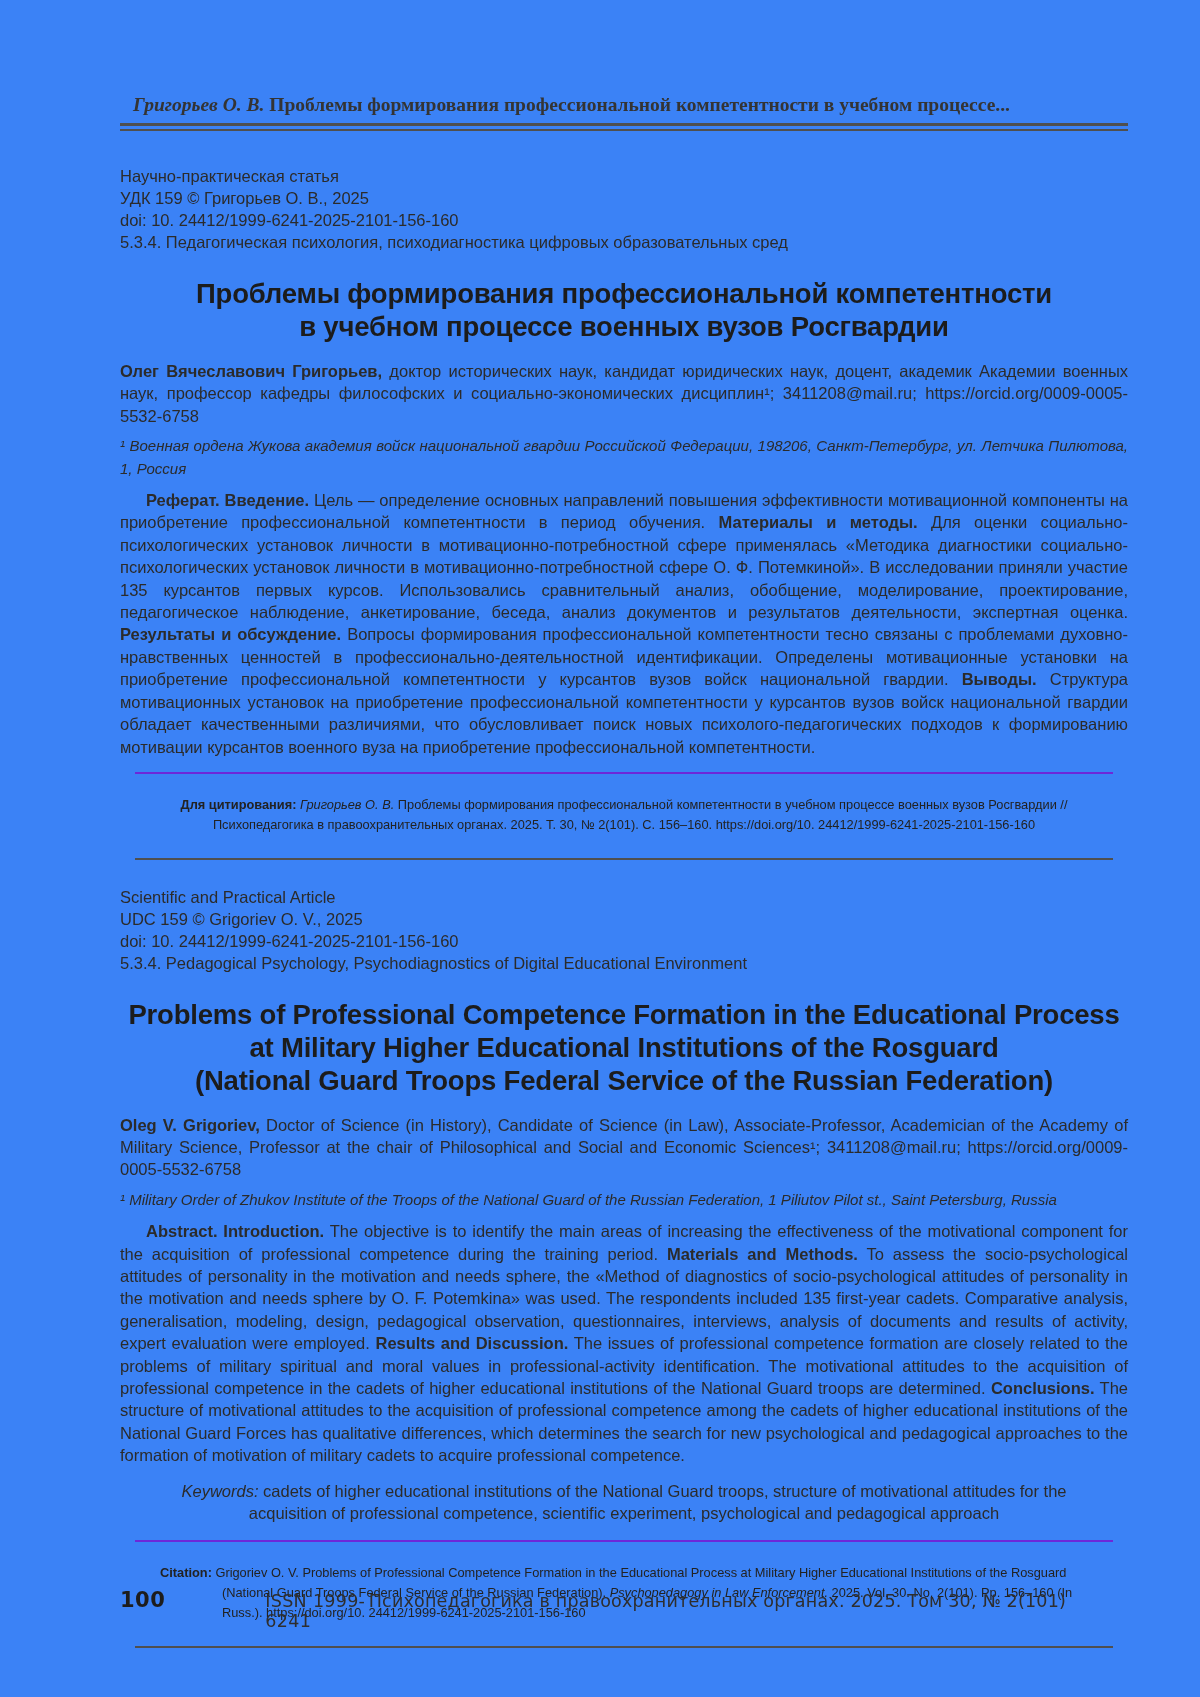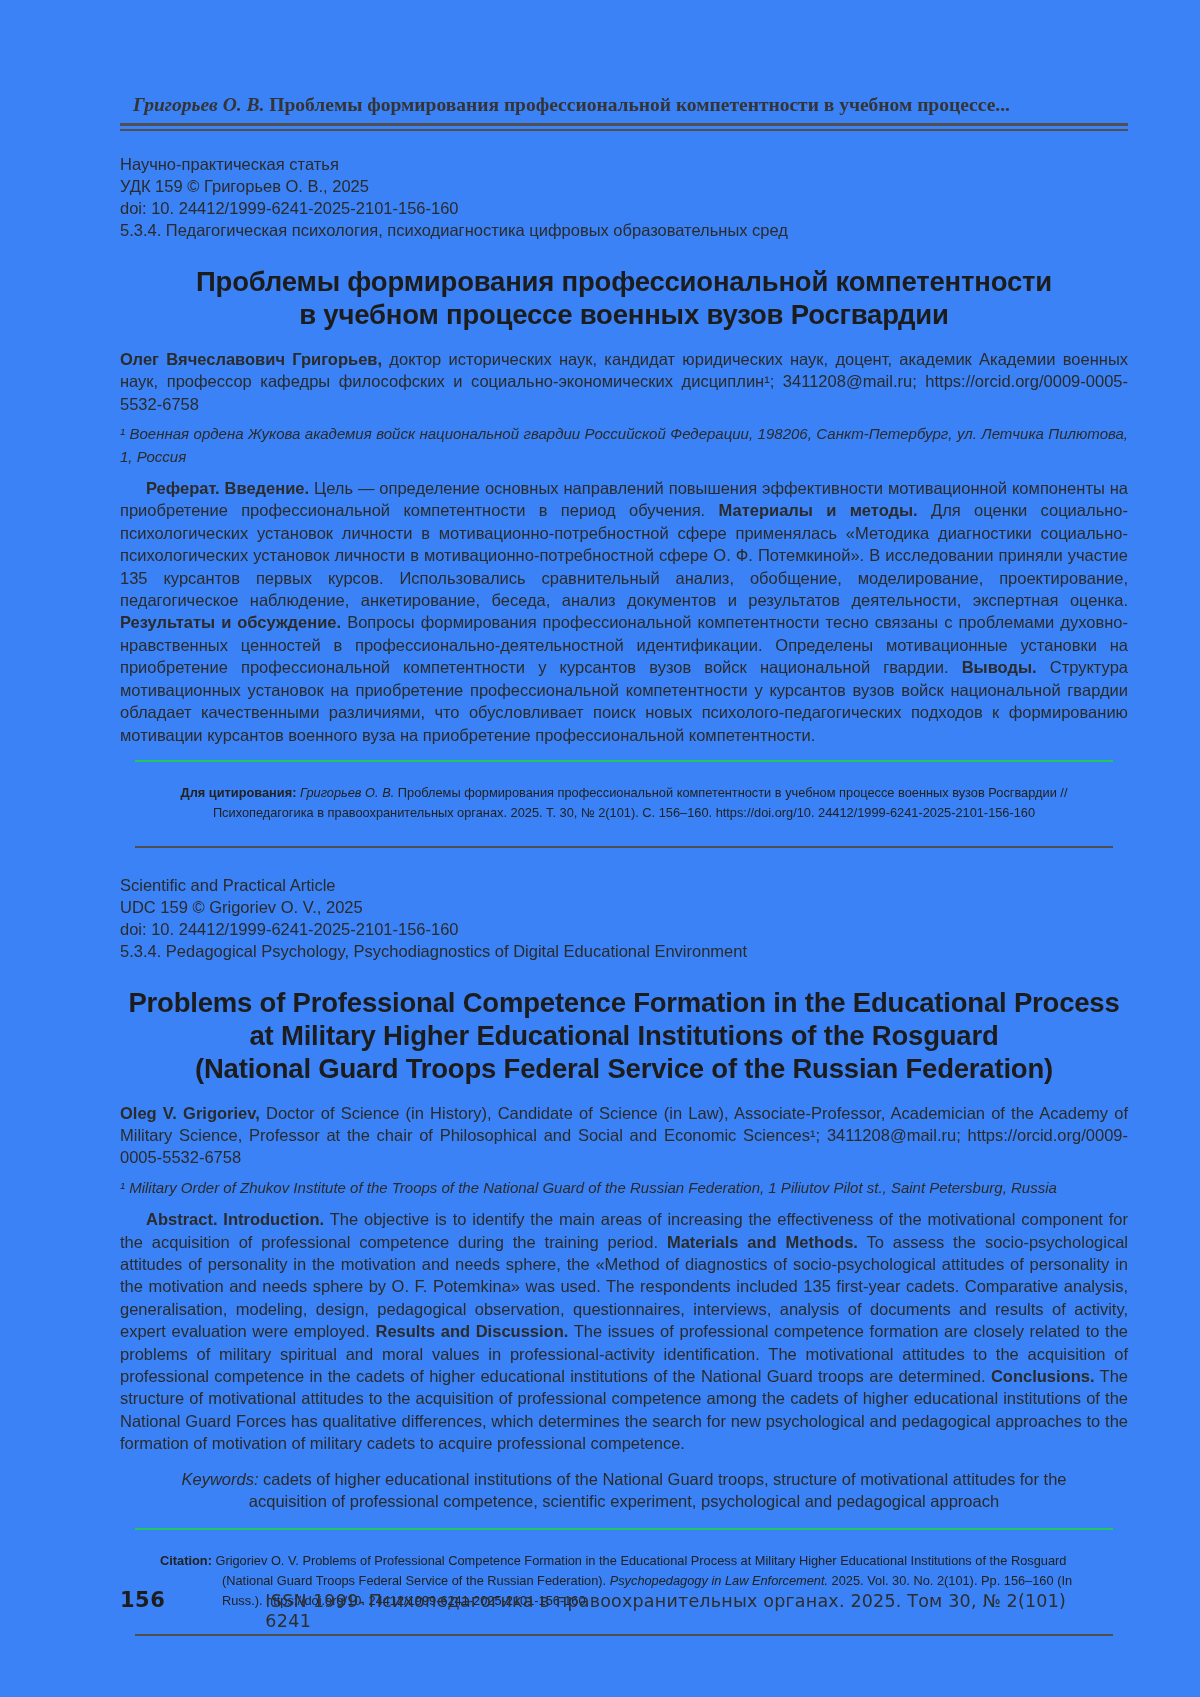--- a/index.html
+++ b/index.html
@@ -22,41 +22,41 @@
     padding-left:13px;
     white-space:nowrap; overflow:hidden;
   }
   .running-head .rh-author { font-style:italic; }
   .double-rule {
     margin-top:6px; height:3px;
     border-top:3px solid #4f4f4f;
     border-bottom:2px solid #4f4f4f;
   }
   
-  .meta { margin-top:22px; font-size:16.5px; line-height:22px; color:#2b2b2b; }
+  .meta { margin-top:34px; font-size:16.5px; line-height:22px; color:#2b2b2b; }
   .meta > div { white-space:nowrap; }
   .en-meta { margin-top:26px; }
   
   .title {
     margin:24px 0 0; text-align:center;
     font-size:27.5px; line-height:33px; font-weight:bold;
     color:#1c1c1c; letter-spacing:-0.2px;
   }
   .title span { display:block; }
   
   .author   { margin:17px 0 0; text-align:justify; font-size:16.5px; line-height:22.4px; }
   .b { font-weight:bold; }
   .i { font-style:italic; }
   .affiliation { margin:8px 0 0; font-style:italic; text-align:justify; font-size:15px; line-height:22.4px; }
   .abstract { margin:9px 0 0; text-align:justify; font-size:16.5px; line-height:22.4px; text-indent:26px; }
   .keywords { margin:13px 0 0; padding:0 25px; text-align:center; font-size:16.5px; line-height:22.4px; }
   
   .cite-wrap {
     margin:14px 15px 0;
-    border-top:2px solid #22c55e;
+    border-top:2px solid #6d28d9;
     border-bottom:2px solid #4f4f4f;
     padding:8px 0 10px;
   }
   .cite { font-size:12.8px; line-height:20px; color:#222222; }
   .cite-ru { text-align:center; padding:0 6px; }
   .cite-en { text-align:left; padding-left:75px; text-indent:-62px; margin-left:12px; margin-right:4px; }
   .en-cite-wrap { margin-top:16px; }
   
   .footer {
     position:absolute; left:120px; right:72px; top:1588px;
@@ -117,18 +117,18 @@
 
   <p class="abstract"><span class="b">Abstract. Introduction.</span><span> The objective is to identify the main areas of increasing the effectiveness of the motivational component for the acquisition of professional competence during the training period. </span><span class="b">Materials and Methods.</span><span> To assess the socio-psychological attitudes of personality in the motivation and needs sphere, the «Method of diagnostics of socio-psychological attitudes of personality in the motivation and needs sphere by O. F. Potemkina» was used. The respondents included 135 first-year cadets. Comparative analysis, generalisation, modeling, design, pedagogical observation, questionnaires, interviews, analysis of documents and results of activity, expert evaluation were employed. </span><span class="b">Results and Discussion.</span><span> The issues of professional competence formation are closely related to the problems of military spiritual and moral values in professional-activity identification. The motivational attitudes to the acquisition of professional competence in the cadets of higher educational institutions of the National Guard troops are determined. </span><span class="b">Conclusions.</span><span> The structure of motivational attitudes to the acquisition of professional competence among the cadets of higher educational institutions of the National Guard Forces has qualitative differences, which determines the search for new psychological and pedagogical approaches to the formation of motivation of military cadets to acquire professional competence.</span></p>
 
   <p class="keywords"><span class="i">Keywords:</span><span> cadets of higher educational institutions of the National Guard troops, structure of motivational attitudes for the acquisition of professional competence, scientific experiment, psychological and pedagogical approach</span></p>
 
   <div class="cite-wrap en-cite-wrap">
     <p class="cite cite-en"><span class="b">Citation:</span><span> Grigoriev O. V. Problems of Professional Competence Formation in the Educational Process at Military Higher Educational Institutions of the Rosguard (National Guard Troops Federal Service of the Russian Federation). </span><span class="i">Psychopedagogy in Law Enforcement.</span><span> 2025. Vol. 30. No. 2(101). Pp. 156–160 (In Russ.). https://doi.org/10. 24412/1999-6241-2025-2101-156-160</span></p>
   </div>
 
   <footer class="footer">
-    <span class="footer-page">156</span>
+    <span class="footer-page">100</span>
     <span class="footer-issn">ISSN 1999-6241</span>
     <span class="footer-journal">Психопедагогика в правоохранительных органах. 2025. Том 30, № 2(101)</span>
   </footer>
 
 </div>
 
 </body></html>

